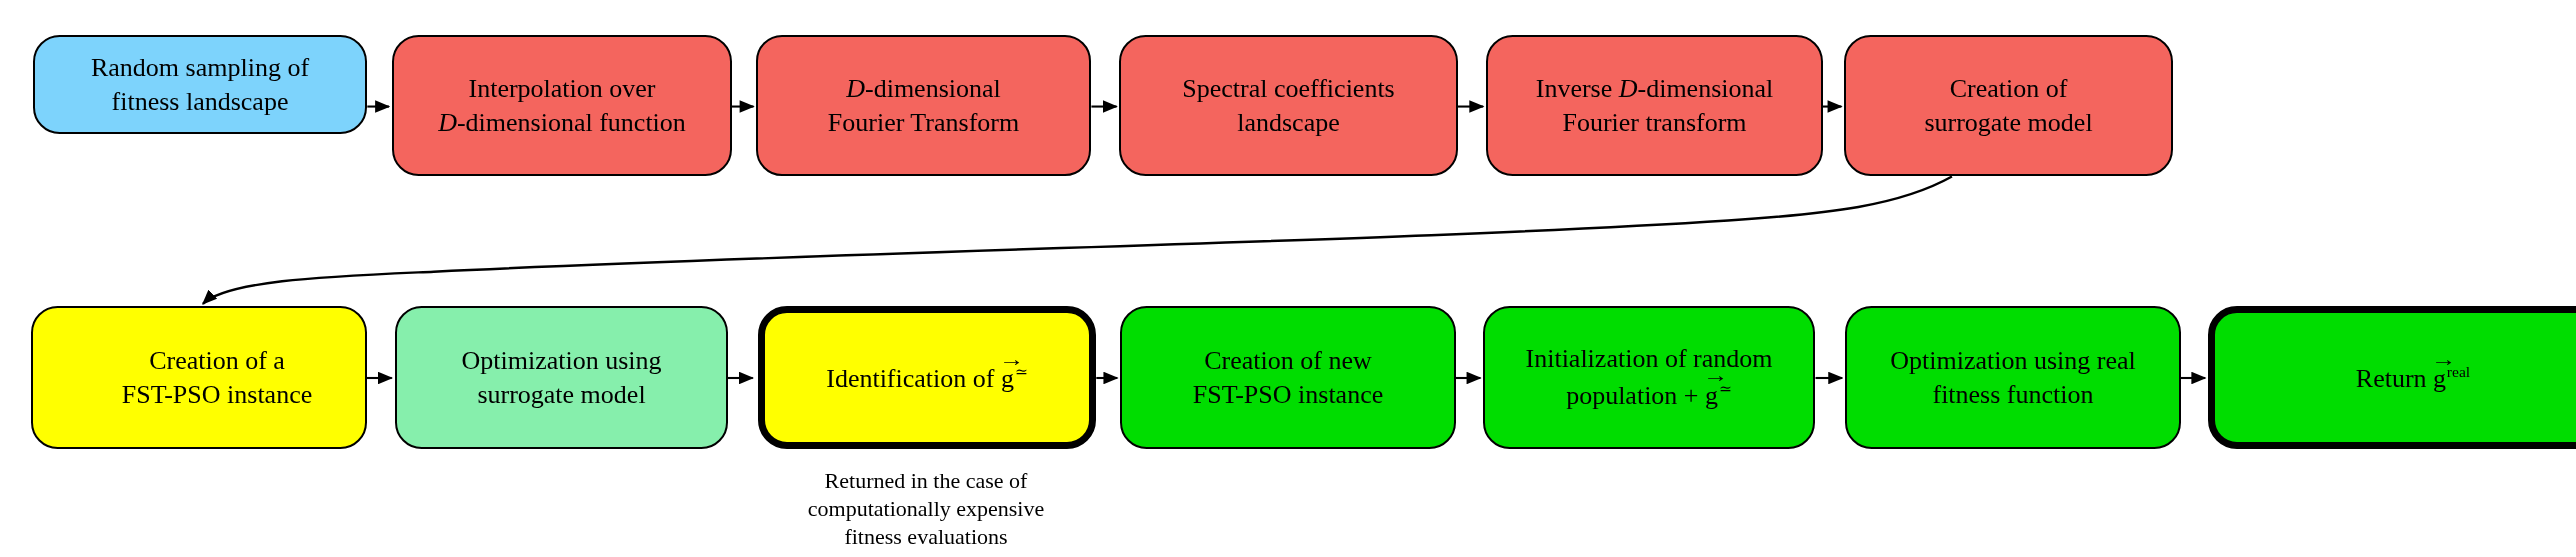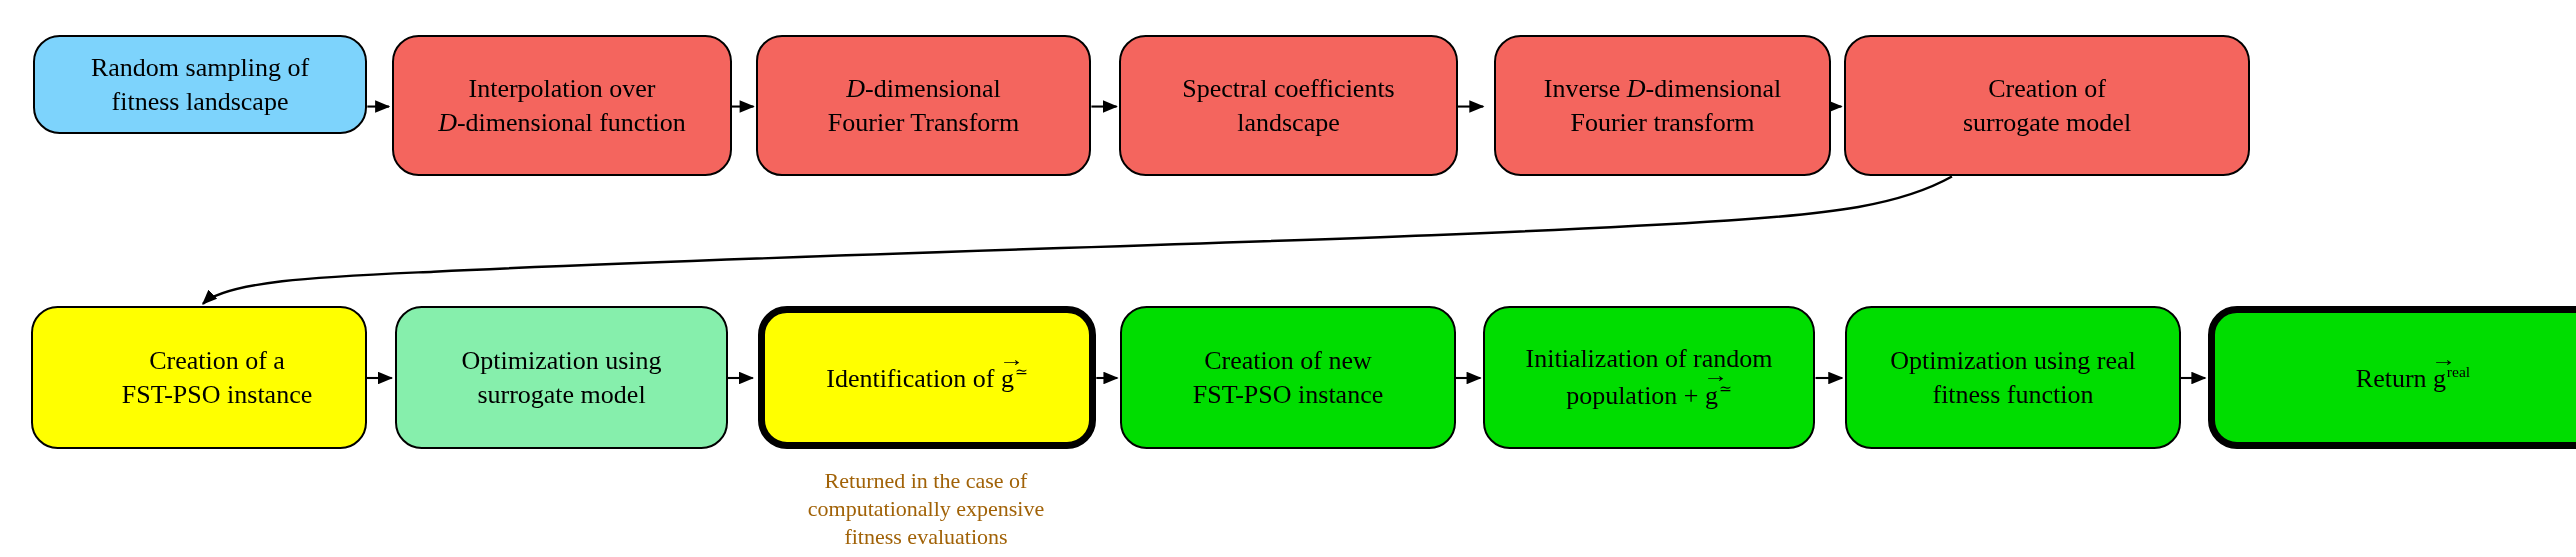--- a/index.html
+++ b/index.html
@@ -128,27 +128,27 @@
         <div class="tline"><span class="it">D</span><span>-dimensional</span></div>
         <div class="tline"><span>Fourier Transform</span></div>
       </div>
     </div>
   <div class="node" style="left: 1119px; top: 35px; width: 339px; height: 141px; background: rgb(244, 101, 94);">
       <div>
         <div class="tline"><span>Spectral coefficients</span></div>
         <div class="tline"><span>landscape</span></div>
       </div>
     </div>
-  <div class="node" style="left: 1486px; top: 35px; width: 337px; height: 141px; background: rgb(244, 101, 94); margin-left: 8px;">
+  <div class="node" style="left: 1486px; top: 35px; width: 337px; height: 141px; background: rgb(244, 101, 94);">
       <div>
         <div class="tline"><span>Inverse </span><span class="it">D</span><span>-dimensional</span></div>
         <div class="tline"><span>Fourier transform</span></div>
       </div>
     </div>
-  <div class="node" style="left: 1844px; top: 35px; width: 406px; height: 141px; background: rgb(244, 101, 94);">
+  <div class="node" style="left: 1844px; top: 35px; width: 329px; height: 141px; background: rgb(244, 101, 94);">
       <div>
         <div class="tline"><span>Creation of</span></div>
         <div class="tline"><span>surrogate model</span></div>
       </div>
     </div>
 
   <div class="node" style="left: 31px; top: 306px; width: 336px; height: 143px; background: rgb(255, 255, 0); padding-left: 36px;">
       <div>
         <div class="tline"><span>Creation of a</span></div>
         <div class="tline"><span>FST-PSO instance</span></div>
@@ -182,20 +182,20 @@
         <div class="tline"><span>Optimization using real</span></div>
         <div class="tline"><span>fitness function</span></div>
       </div>
     </div>
   <div class="node thick" style="left: 2208px; top: 306px; width: 410px; height: 143px; background: rgb(0, 221, 0);">
       <div>
         <div class="tline"><span>Return </span><span class="vec"><span>g</span><span class="varrow">→</span></span><span class="sup">real</span></div>
       </div>
     </div>
 
-  <div class="note" style="color: #a16207;">
+  <div class="note" style="color: #000000;">
     <div>Returned in the case of</div>
     <div>computationally expensive</div>
     <div>fitness evaluations</div>
   </div>
 
 </div>
 
 
 </body></html>

